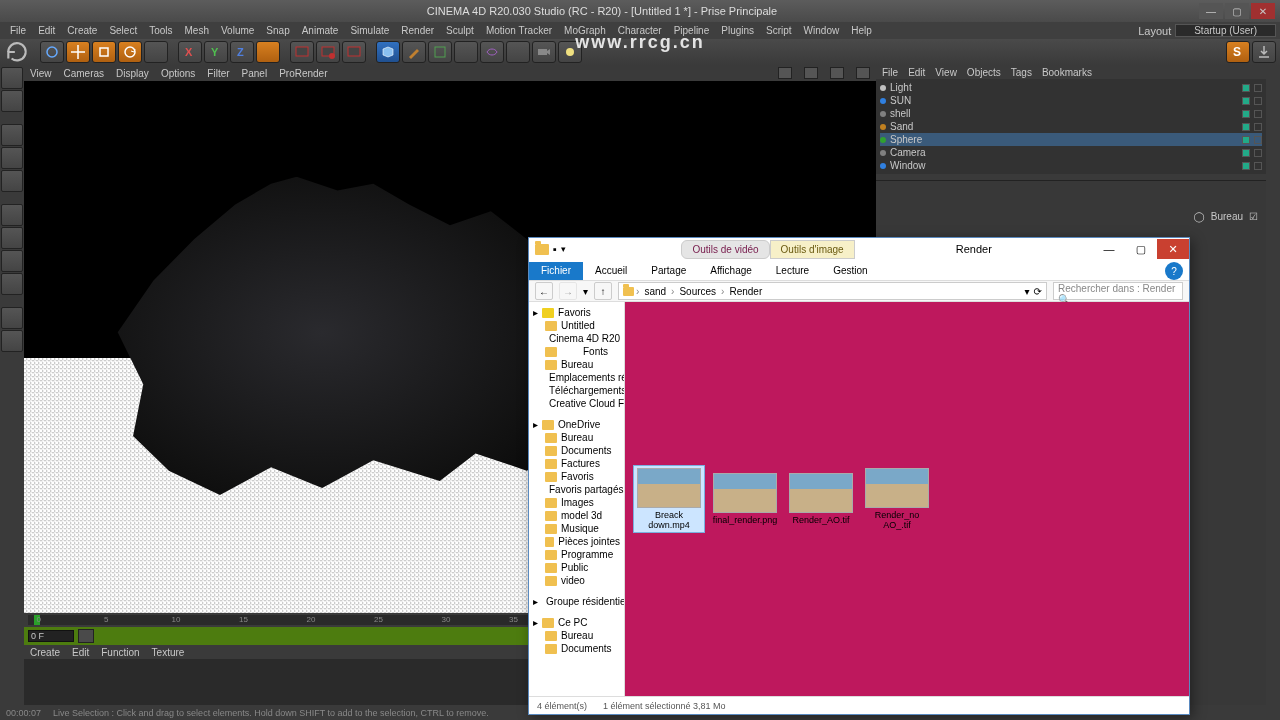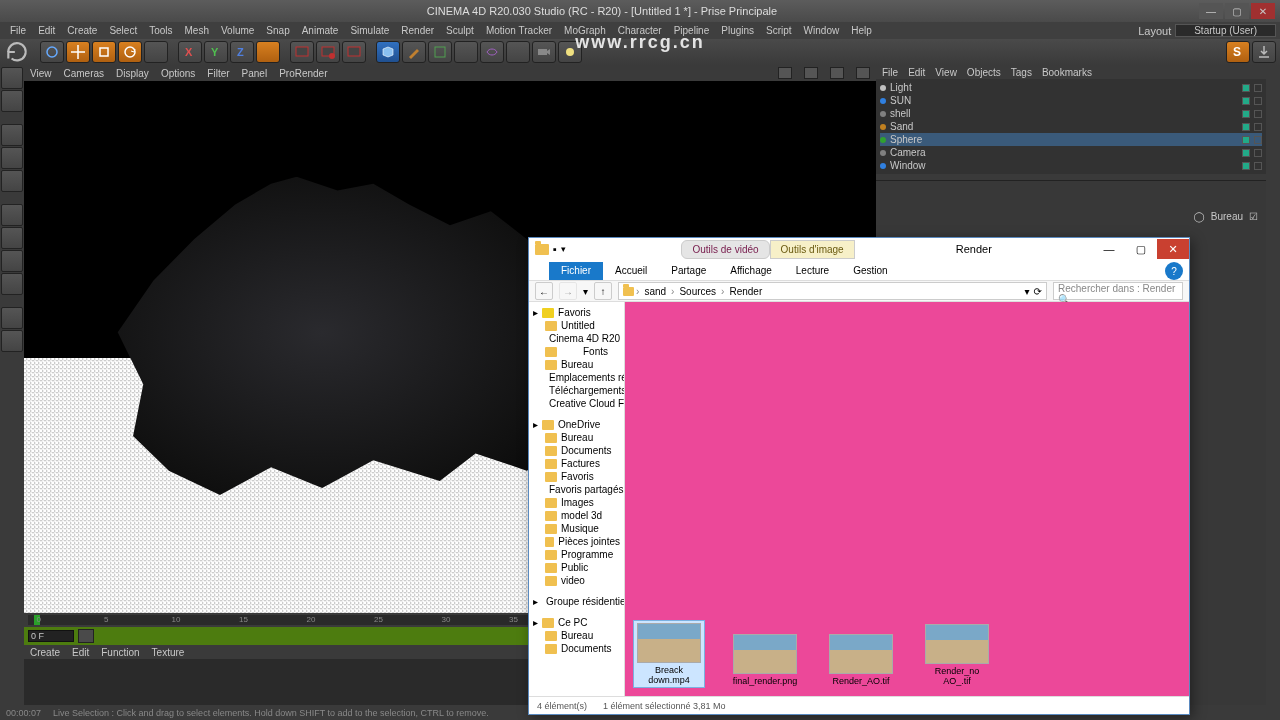--- a/index.html
+++ b/index.html
@@ -78,40 +78,40 @@
 .ex-title .icons { display:flex; align-items:center; gap:4px; padding:0 6px;}
 .ex-title .tabs { display:flex; margin-left:110px;}
 .ex-title .ctab { padding:3px 10px; font-size:10px; border:1px solid #ccc; background:#f5e5f0;}
 .ex-title .ctab.pink { background:#e5e5e5; color:#7a2050;border-radius:6px;}
 .ex-title .ctab.yel { background:#f7f0c8; color:#6a5a10;}
 .ex-title .wtitle { flex:1; text-align:center; font-size:11px;}
 .ex-title .wbtns { display:flex;}
 .ex-title .wbtn { width:32px; height:20px; display:flex; align-items:center; justify-content:center; font-size:11px; cursor:pointer;}
 .ex-title .wclose { background:#c94030; color:#fff;}
 
-.ex-ribbon { height:20px; background:#fff; display:flex; align-items:flex-end;margin-left:20px;}
+.ex-ribbon { height:20px; background:#fff; display:flex; align-items:flex-end;}
 .ex-ribbon .rtab { padding:3px 12px 4px; font-size:10px; cursor:pointer;}
 .ex-ribbon .rtab.active { background:#1979ca; color:#fff;}
 .ex-ribbon .help { margin-left:auto; width:18px; height:18px; border-radius:50%; background:#1979ca; color:#fff; display:flex;align-items:center;justify-content:center; font-size:10px; margin-right:6px;}
 
 .ex-addr { height:22px; border-top:1px solid #ddd; border-bottom:1px solid #ddd; display:flex; align-items:center; padding:0 6px; gap:6px; font-size:10px; background:#f7f7f7;}
 .ex-addr .navbtn { width:18px; height:18px; border:1px solid #ccc; border-radius:2px; display:flex;align-items:center;justify-content:center; cursor:pointer;}
 .ex-addr .path { flex:1; border:1px solid #ccc; height:18px; display:flex; align-items:center; padding:0 4px; background:#fff;}
 .ex-addr .crumb { padding:0 3px; cursor:pointer;}
 .ex-addr .sep { color:#888; padding:0 2px;}
 .ex-addr .search { width:130px; border:1px solid #ccc; height:18px; padding:0 4px; background:#fff; color:#888;}
 
 .ex-body { flex:1; display:flex; overflow:hidden;}
 .ex-tree { width:96px; border-right:1px solid #ddd; overflow-y:auto; font-size:10px; padding:4px 2px;}
 .ex-tree .tn { display:flex; align-items:center; gap:4px; padding:1px 2px; white-space:nowrap; cursor:pointer;}
 .ex-tree .tn .fico { width:12px; height:10px; background:#f0c050; border-radius:1px;}
 .ex-tree .tn.star .fico { background:#f0d020;}
 .ex-tree .grp { margin-top:8px;}
 
-.ex-files { flex:1; padding:8px; display:flex; gap:24px; align-items:flex-end; background:#ec4899; }
+.ex-files { flex:1; padding:8px; display:flex; gap:4px; align-items:center; background:#be185d; }
 .fitem { width:72px; display:flex; flex-direction:column; align-items:center; cursor:pointer; padding:2px;}
 .fitem.sel { background:#cce5ff; border:1px solid #7ab0e0;}
 .fthumb { width:64px; height:40px; background: linear-gradient(#7aa8c8 0 40%, #c8b088 40% 100%); border:1px solid #aaa;}
 .fname { font-size:9px; text-align:center; margin-top:2px; word-break:break-word;}
 
 .ex-status { height:18px; border-top:1px solid #ddd; display:flex; align-items:center; padding:0 8px; font-size:9px; color:#555; gap:16px;}
 
 .folder-icon { width:14px; height:11px; background:#f0c050; position:relative; border-radius:1px;}
 .folder-icon:before { content:''; position:absolute; top:-3px; left:0; width:6px; height:3px; background:#f0c050; border-radius:1px 1px 0 0;}
 

